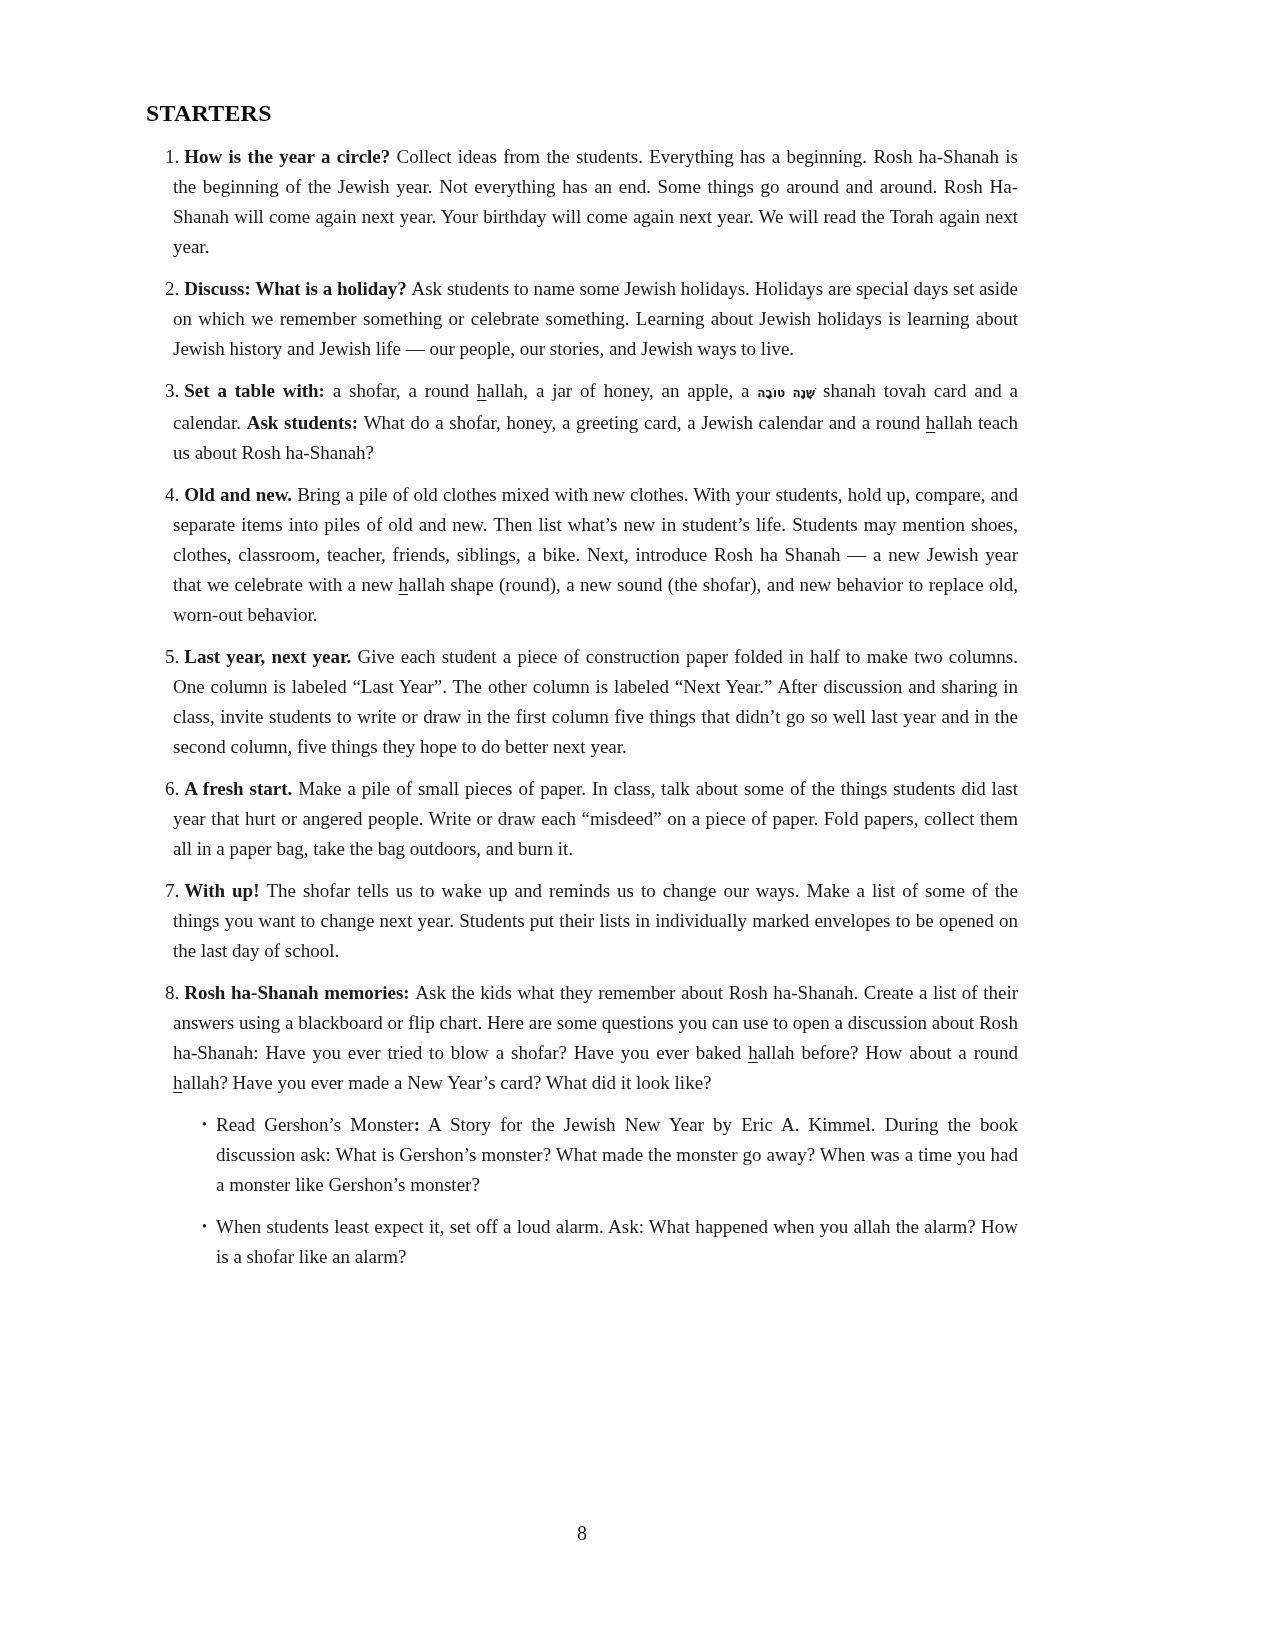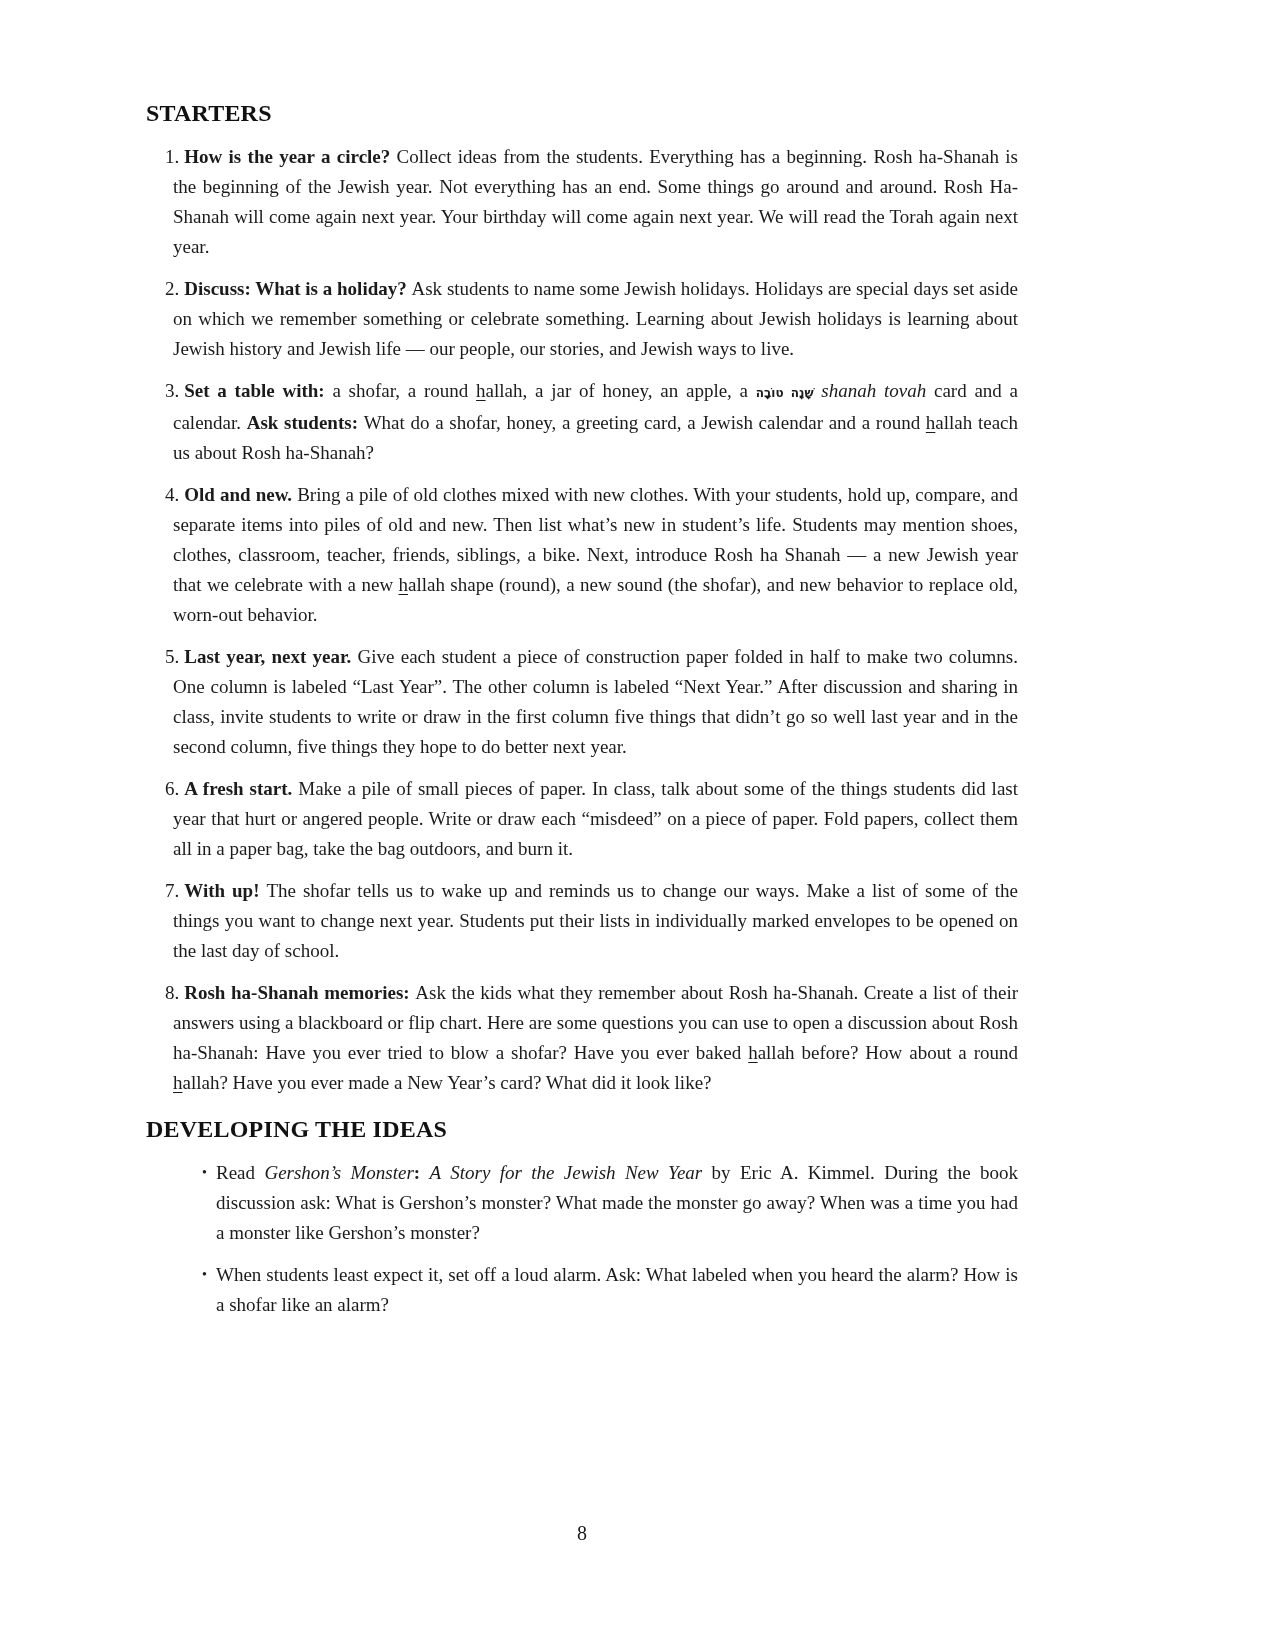--- a/index.html
+++ b/index.html
@@ -59,21 +59,21 @@
   }
   .bullet {
     position: absolute;
     left: 56px;
     top: 0;
     font-size: 14px;
     line-height: 30px;
   }
   .run { white-space: pre-wrap; }
   .run.b { font-weight: bold; }
-  .run.i { font-style: italic; }
+  .run.i { }
   .run.u {
     text-decoration: underline;
     text-underline-offset: 3px;
     text-decoration-thickness: 1px;
   }
   .run.he {
     font-family: "DejaVu Sans", "DejaVu Serif", sans-serif;
     font-weight: bold;
     font-size: 12px;
   }
@@ -97,19 +97,18 @@
         <div class="item numbered"><span class="num">1.</span><span class="run b">How is the year a circle? </span><span class="run">Collect ideas from the students. Everything has a beginning. Rosh ha-Shanah is the beginning of the Jewish year. Not everything has an end. Some things go around and around. Rosh Ha-Shanah will come again next year. Your birthday will come again next year. We will read the Torah again next year.</span></div>
         <div class="item numbered"><span class="num">2.</span><span class="run b">Discuss: What is a holiday? </span><span class="run">Ask students to name some Jewish holidays. Holidays are special days set aside on which we remember something or celebrate something. Learning about Jewish holidays is learning about Jewish history and Jewish life — our people, our stories, and Jewish ways to live.</span></div>
         <div class="item numbered"><span class="num">3.</span><span class="run b">Set a table with: </span><span class="run">a shofar, a round </span><span class="run u">h</span><span class="run">allah, a jar of honey, an apple, a </span><span class="run he">שָׁנָה טוֹבָה</span><span class="run"> </span><span class="run i">shanah tovah</span><span class="run"> card and a calendar. </span><span class="run b">Ask students: </span><span class="run">What do a shofar, honey, a greeting card, a Jewish calendar and a round </span><span class="run u">h</span><span class="run">allah teach us about Rosh ha-Shanah?</span></div>
         <div class="item numbered"><span class="num">4.</span><span class="run b">Old and new. </span><span class="run">Bring a pile of old clothes mixed with new clothes. With your students, hold up, compare, and separate items into piles of old and new. Then list what’s new in student’s life. Students may mention shoes, clothes, classroom, teacher, friends, siblings, a bike. Next, introduce Rosh ha Shanah — a new Jewish year that we celebrate with a new </span><span class="run u">h</span><span class="run">allah shape (round), a new sound (the shofar), and new behavior to replace old, worn-out behavior.</span></div>
         <div class="item numbered"><span class="num">5.</span><span class="run b">Last year, next year. </span><span class="run">Give each student a piece of construction paper folded in half to make two columns. One column is labeled “Last Year”. The other column is labeled “Next Year.” After discussion and sharing in class, invite students to write or draw in the first column five things that didn’t go so well last year and in the second column, five things they hope to do better next year.</span></div>
         <div class="item numbered"><span class="num">6.</span><span class="run b">A fresh start. </span><span class="run">Make a pile of small pieces of paper. In class, talk about some of the things students did last year that hurt or angered people. Write or draw each “misdeed” on a piece of paper. Fold papers, collect them all in a paper bag, take the bag outdoors, and burn it.</span></div>
         <div class="item numbered"><span class="num">7.</span><span class="run b">With up! </span><span class="run">The shofar tells us to wake up and reminds us to change our ways. Make a list of some of the things you want to change next year. Students put their lists in individually marked envelopes to be opened on the last day of school.</span></div>
         <div class="item numbered"><span class="num">8.</span><span class="run b">Rosh ha-Shanah memories: </span><span class="run">Ask the kids what they remember about Rosh ha-Shanah. Create a list of their answers using a blackboard or flip chart. Here are some questions you can use to open a discussion about Rosh ha-Shanah: Have you ever tried to blow a shofar? Have you ever baked </span><span class="run u">h</span><span class="run">allah before? How about a round </span><span class="run u">h</span><span class="run">allah? Have you ever made a New Year’s card? What did it look like?</span></div>
       </section>
       <section class="section">
-        <h2 class="section-heading">DEVELOPING THE IDEAS</h2>
         <div class="item bulleted"><span class="bullet">•</span><span class="run">Read </span><span class="run i">Gershon’s Monster</span><span class="run b">:</span><span class="run"> </span><span class="run i">A Story for the Jewish New Year</span><span class="run"> by Eric A. Kimmel. During the book discussion ask: What is Gershon’s monster? What made the monster go away? When was a time you had a monster like Gershon’s monster?</span></div>
-        <div class="item bulleted"><span class="bullet">•</span><span class="run">When students least expect it, set off a loud alarm. Ask: What labeled when you heard the alarm? How is a shofar like an alarm?</span></div>
+        <div class="item bulleted"><span class="bullet">•</span><span class="run">When students least expect it, set off a loud alarm. Ask: What happened when you allah the alarm? How is a shofar like an alarm?</span></div>
       </section>
     </main>
   <div class="page-number">8</div>
 </div>
 
 </body></html>

